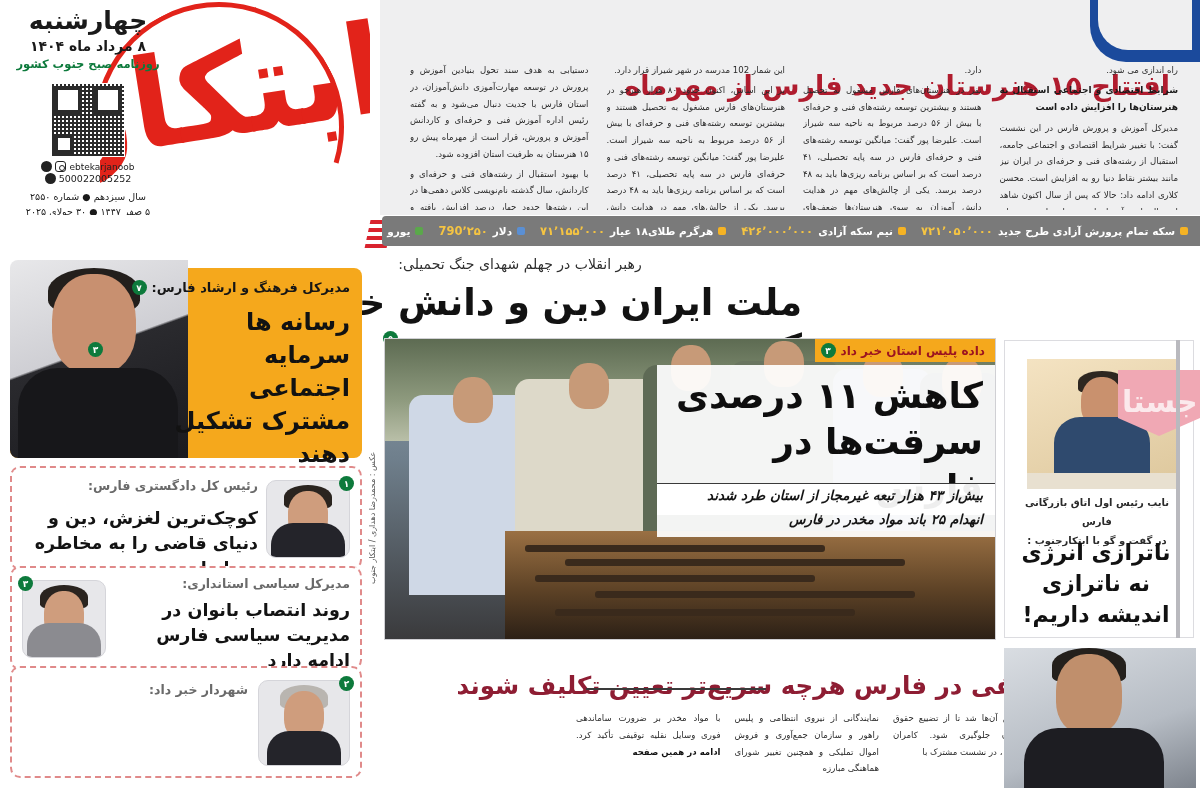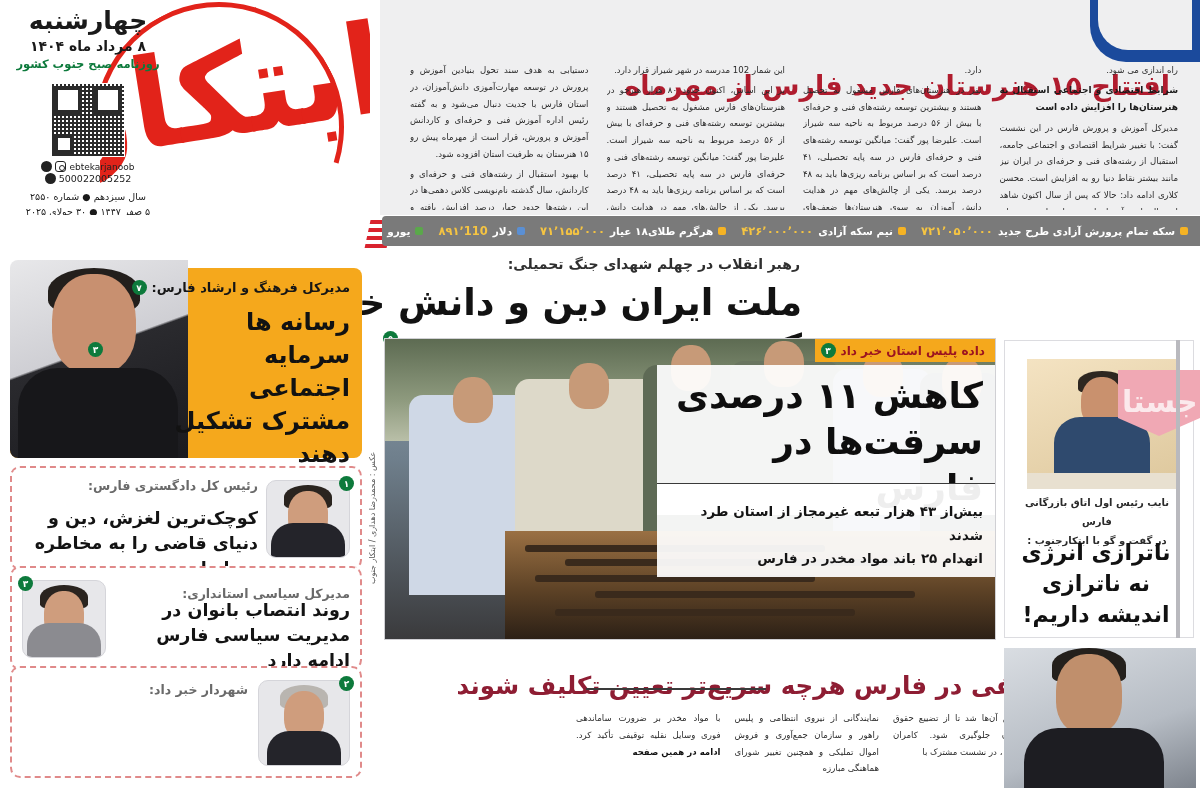--- a/index.html
+++ b/index.html
@@ -190,22 +190,22 @@
   .ticker-flag {
     position: absolute; left: 368px; top: 216px;
     width: 22px; height: 32px;
     background: repeating-linear-gradient(0deg, #d9232e 0 4px, #ffffff 4px 8px);
     transform: skewX(-12deg);
   }
 
   
   .kicker {
     position: absolute; right: 400px; top: 256px;
-    width: 560px; text-align: right;
-    font-size: 14px; color: #2f2f2f; direction: rtl; font-weight: bold;
+    width: 560px; text-align: center;
+    font-size: 14px; color: #2f2f2f; direction: rtl; font-weight: normal;
   }
   .lead-headline {
     position: absolute; right: 398px; top: 281px;
     width: 790px; text-align: right;
     font-size: 36.5px; font-weight: bold; color: #121212;
     direction: rtl; line-height: 1.22;
     letter-spacing: -0.5px;
   }
   .badge {
     display: inline-flex; align-items: center; justify-content: center;
@@ -370,23 +370,24 @@
     direction: rtl; text-align: right;
   }
   .cp-headline {
     font-size: 36px; font-weight: bold; color: #0e0e0e; line-height: 1.28;
     letter-spacing: -0.5px;
   }
   .cp-sub-box {
     position: absolute; right: 0; top: 144px;
     width: 338px;
     background: rgba(255,255,255,0.93);
-    padding: 16px 12px 6px 10px;
+    padding: 0 12px 6px 10px;
     direction: rtl; text-align: right;
     border-top: 1.5px solid #3a3a3a;
+    font-style: italic;
   }
   .cp-sub {
     font-size: 13.5px; font-weight: bold; color: #141414; line-height: 1.75;
   }
 
   
   .right-col {
     position: absolute; left: 1004px; top: 340px;
     width: 190px; height: 298px;
     background: #ffffff;
@@ -573,21 +574,21 @@
       <span class="tick-value">۴۲۶٬۰۰۰٬۰۰۰</span>
     </div>
     <div class="tick-item">
       <span class="tick-bullet"></span>
       <span class="tick-label">هرگرم طلای۱۸ عیار</span>
       <span class="tick-value">۷۱٬۱۵۵٬۰۰۰</span>
     </div>
     <div class="tick-item">
       <span class="tick-bullet blue"></span>
       <span class="tick-label">دلار</span>
-      <span class="tick-value">۸۹۱٬110</span>
+      <span class="tick-value">790٬۲۵۰</span>
     </div>
     <div class="tick-item">
       <span class="tick-bullet green"></span>
       <span class="tick-label">یورو</span>
       <span class="tick-value">۱٬۰۳۷٬۰۰۰</span>
     </div>
   </div>
 
   <div class="kicker">رهبر انقلاب در چهلم شهدای جنگ تحمیلی:</div>
   <div class="lead-headline">ملت ایران دین و دانش خود را رها نخواهد کرد</div>
@@ -617,21 +618,21 @@
     <div class="sc-title" style="right:102px; top:38px; width:242px;">کوچک‌ترین لغزش، دین و دنیای قاضی را به مخاطره می‌اندازد</div>
   </div>
 
   <div class="side-card-3">
     <div class="sc-photo left">
       <div class="ph-hair"></div>
       <div class="ph-head"></div>
       <div class="ph-body grey"></div>
     </div>
     <span class="badge sc-badge" style="left:6px; top:8px;">۳</span>
-    <div class="sc-kicker" style="right:10px; top:18px;text-align:right;">مدیرکل سیاسی استانداری:</div>
+    <div class="sc-kicker" style="right:10px; top:8px;text-align:right;">مدیرکل سیاسی استانداری:</div>
     <div class="sc-title" style="right:10px; top:30px; width:232px;">روند انتصاب بانوان در مدیریت سیاسی فارس ادامه دارد</div>
   </div>
 
   <div class="side-card-4">
     <div class="sc-photo right bigger">
       <div class="ph-hair grey"></div>
       <div class="ph-head"></div>
       <div class="ph-body"></div>
     </div>
     <span class="badge sc-badge" style="right:6px; top:8px;">۲</span>

